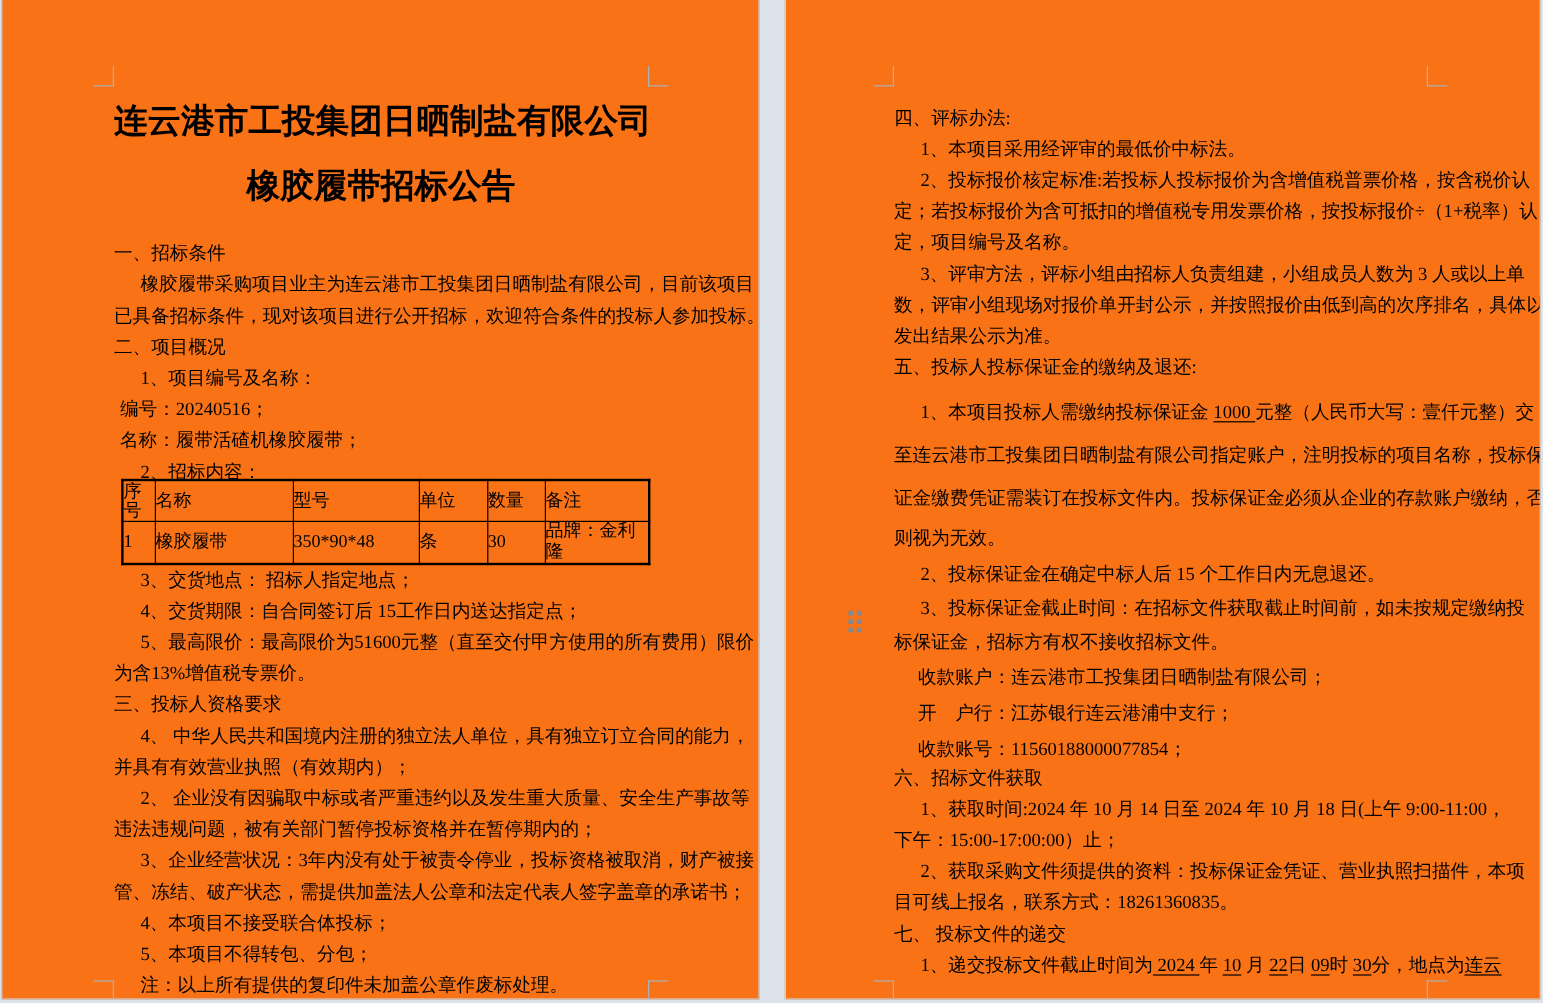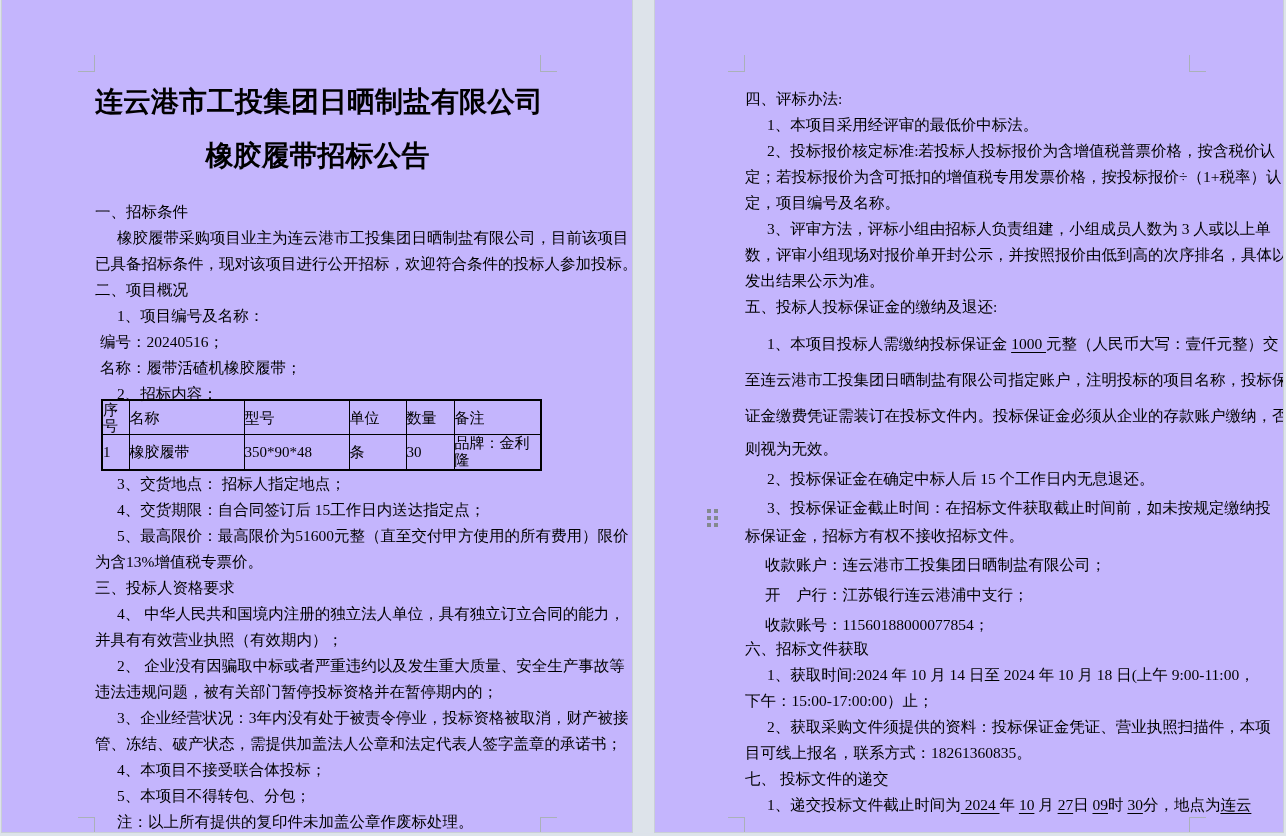--- a/index.html
+++ b/index.html
@@ -2,21 +2,21 @@
 <html><head>
 <meta charset="utf-8">
 <style>
   html,body{margin:0;padding:0}
   body{
     width:1286px;height:836px;position:relative;overflow:hidden;
     background:#dde3ea;color:#000;
     font-family:"Liberation Serif","DejaVu Serif",serif;
   }
   .page{
-    position:absolute;top:0;height:833px;background:#c4b5fd;
+    position:absolute;top:0;height:833px;background:#f97316;
     border:1px solid #c9cfd6;border-top:none;box-sizing:border-box;overflow:hidden;
   }
   #page-left{left:1px;width:632px}
   #page-right{left:654px;width:630px}
   .content-l{padding:0 92px 0 93px}
   .content-r{padding:0 95px 0 90px}
   .ln{line-height:26px;font-size:15.5px;white-space:nowrap}
   .hd{font-weight:normal}
   .title{font-size:28px;font-weight:bold;text-align:center;line-height:36px;white-space:nowrap}
   #t1{margin-top:84px}
@@ -154,21 +154,21 @@
     <div class="ln lh30 ind-m">收款账号：11560188000077854；</div>
 
     <div class="ln hd" id="h6-r">六、招标文件获取</div>
     <div class="ln ind">1、获取时间:2024 年 10 月 14 日至 2024 年 10 月 18 日(上午 9:00-11:00，</div>
     <div class="ln">下午：15:00-17:00:00）止；</div>
     <div class="ln ind">2、获取采购文件须提供的资料：投标保证金凭证、营业执照扫描件，本项</div>
     <div class="ln">目可线上报名，联系方式：18261360835。</div>
 
     <div class="ln hd">七、 投标文件的递交</div>
     <div class="ln ind">
-      <span>1、递交投标文件截止时间为</span><span class="u"> 2024 </span><span>年 </span><span class="u">10</span><span> 月 </span><span class="u">27</span><span>日 </span><span class="u">09</span><span>时 </span><span class="u">30</span><span>分，地点为</span><span class="u">连云</span>
+      <span>1、递交投标文件截止时间为</span><span class="u"> 2024 </span><span>年 </span><span class="u">10</span><span> 月 </span><span class="u">22</span><span>日 </span><span class="u">09</span><span>时 </span><span class="u">30</span><span>分，地点为</span><span class="u">连云</span>
     </div>
   </div>
 </div>
 
 <div class="handle">
   <i></i>
     <i></i>
   <i></i>
     <i></i>
   <i></i>

